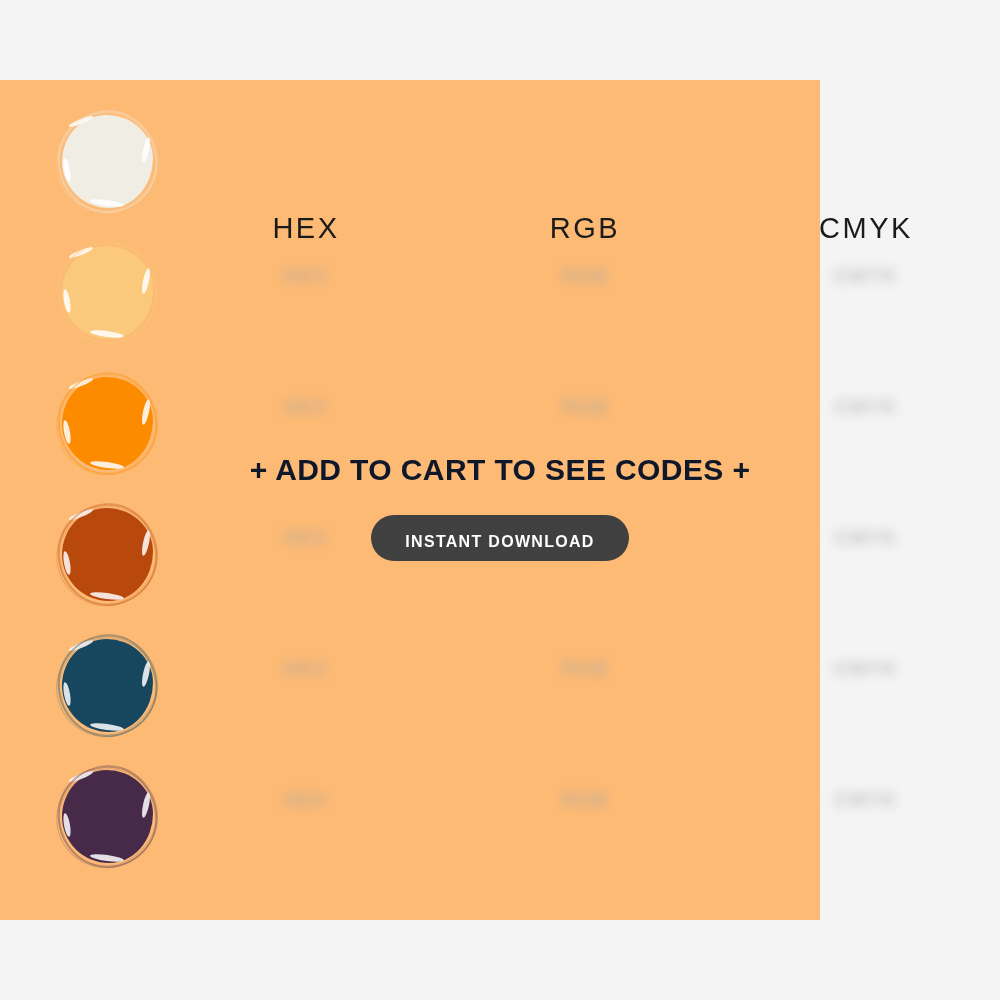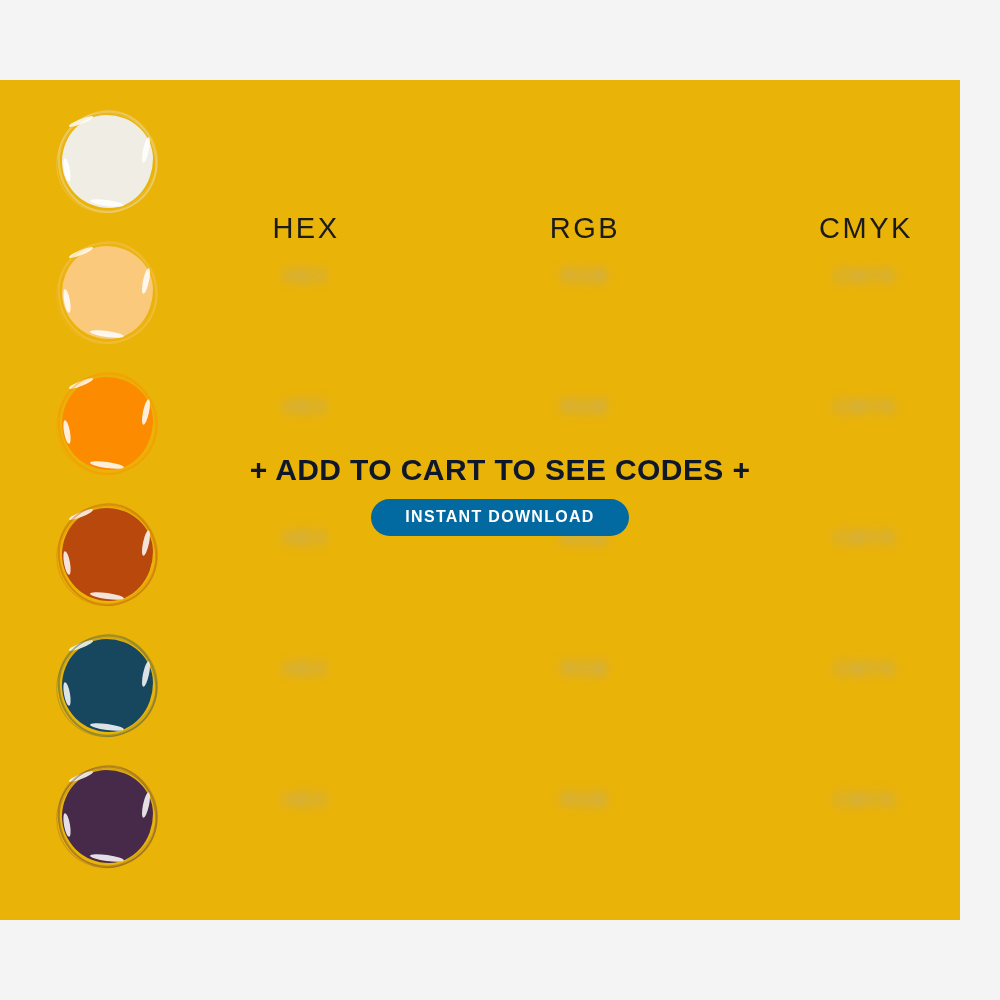--- a/index.html
+++ b/index.html
@@ -11,22 +11,22 @@
   }
   #canvas {
     position:relative;
     width:1000px; height:1000px;
     background:#f4f4f4;
   }
   
   #card {
     position:absolute;
     left:0; top:80px;
-    width:960px; height:840px;
-    background:#eab308;
+    width:820px; height:840px;
+    background:#fdba74;
     text-decoration:underline;
   }
   .band { position:absolute; left:0; width:1000px; background:#f4f4f4; }
   #band-top { top:0; height:80px; }
   #band-bottom { top:920px; height:80px; }
 
   
   .col-header {
     position:absolute;
     top:132px;
@@ -133,23 +133,23 @@
   #overlay-heading {
     font-size:30px;
     font-weight:bold;
     letter-spacing:.4px;
     color:#0f172a;
     white-space:nowrap;
     line-height:1;
   }
   #download-button {
     display:inline-block;
-    margin-top:14px;
-    padding:9px 34px 10px;
-    background:#0369a1;
+    margin-top:30px;
+    padding:18px 34px 10px;
+    background:#404040;
     color:#ffffff;
     font-size:16px;
     font-weight:bold;
     letter-spacing:1.3px;
     border-radius:40px;
     border:none;
     cursor:pointer;
     font-family:"Liberation Sans", sans-serif;
   }
 </style>

